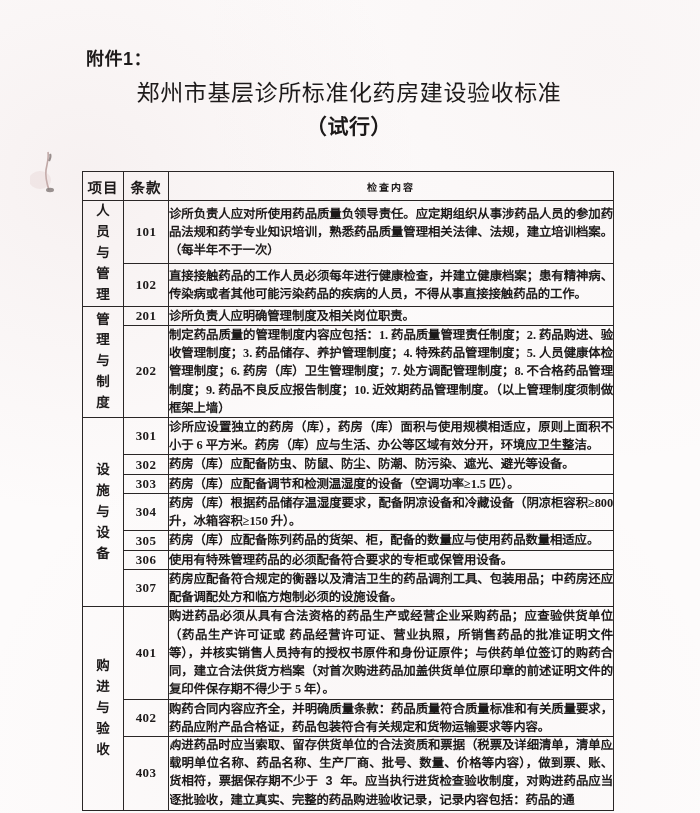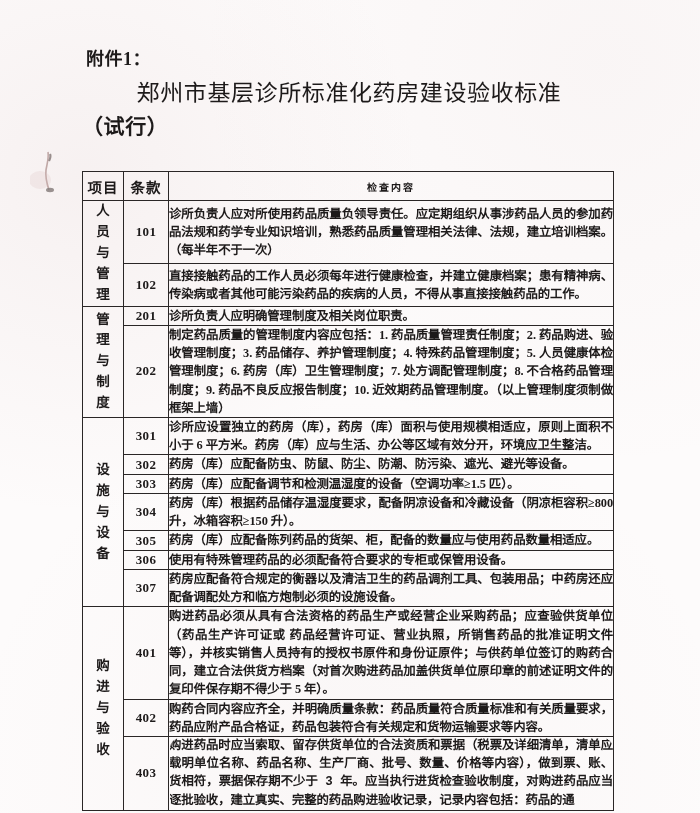--- a/index.html
+++ b/index.html
@@ -43,38 +43,39 @@
     z-index: 2;
     padding: 0;
   }
   .attachment-label {
     position: absolute;
     left: 86px;
     top: 44px;
     font-size: 18px;
     font-weight: bold;
     letter-spacing: 0.5px;
-    font-family: Liberation Serif, serif;
+    font-family: Liberation Sans, sans-serif;
   }
   .doc-title {
     position: absolute;
     left: 82px;
     top: 79px;
     width: 534px;
     text-align: center;
     font-size: 23px;
     font-weight: normal;
     line-height: 1.32;
     letter-spacing: 0.6px;
   }
   .doc-subtitle {
     position: absolute;
     left: 82px;
     top: 110px;
     width: 534px;
+    text-align: center;
     font-size: 21px;
     font-weight: bold;
     letter-spacing: 0.6px;
   }
   table.std-table {
     position: absolute;
     left: 82px;
     top: 171px;
     width: 531px;
     border-collapse: collapse;

